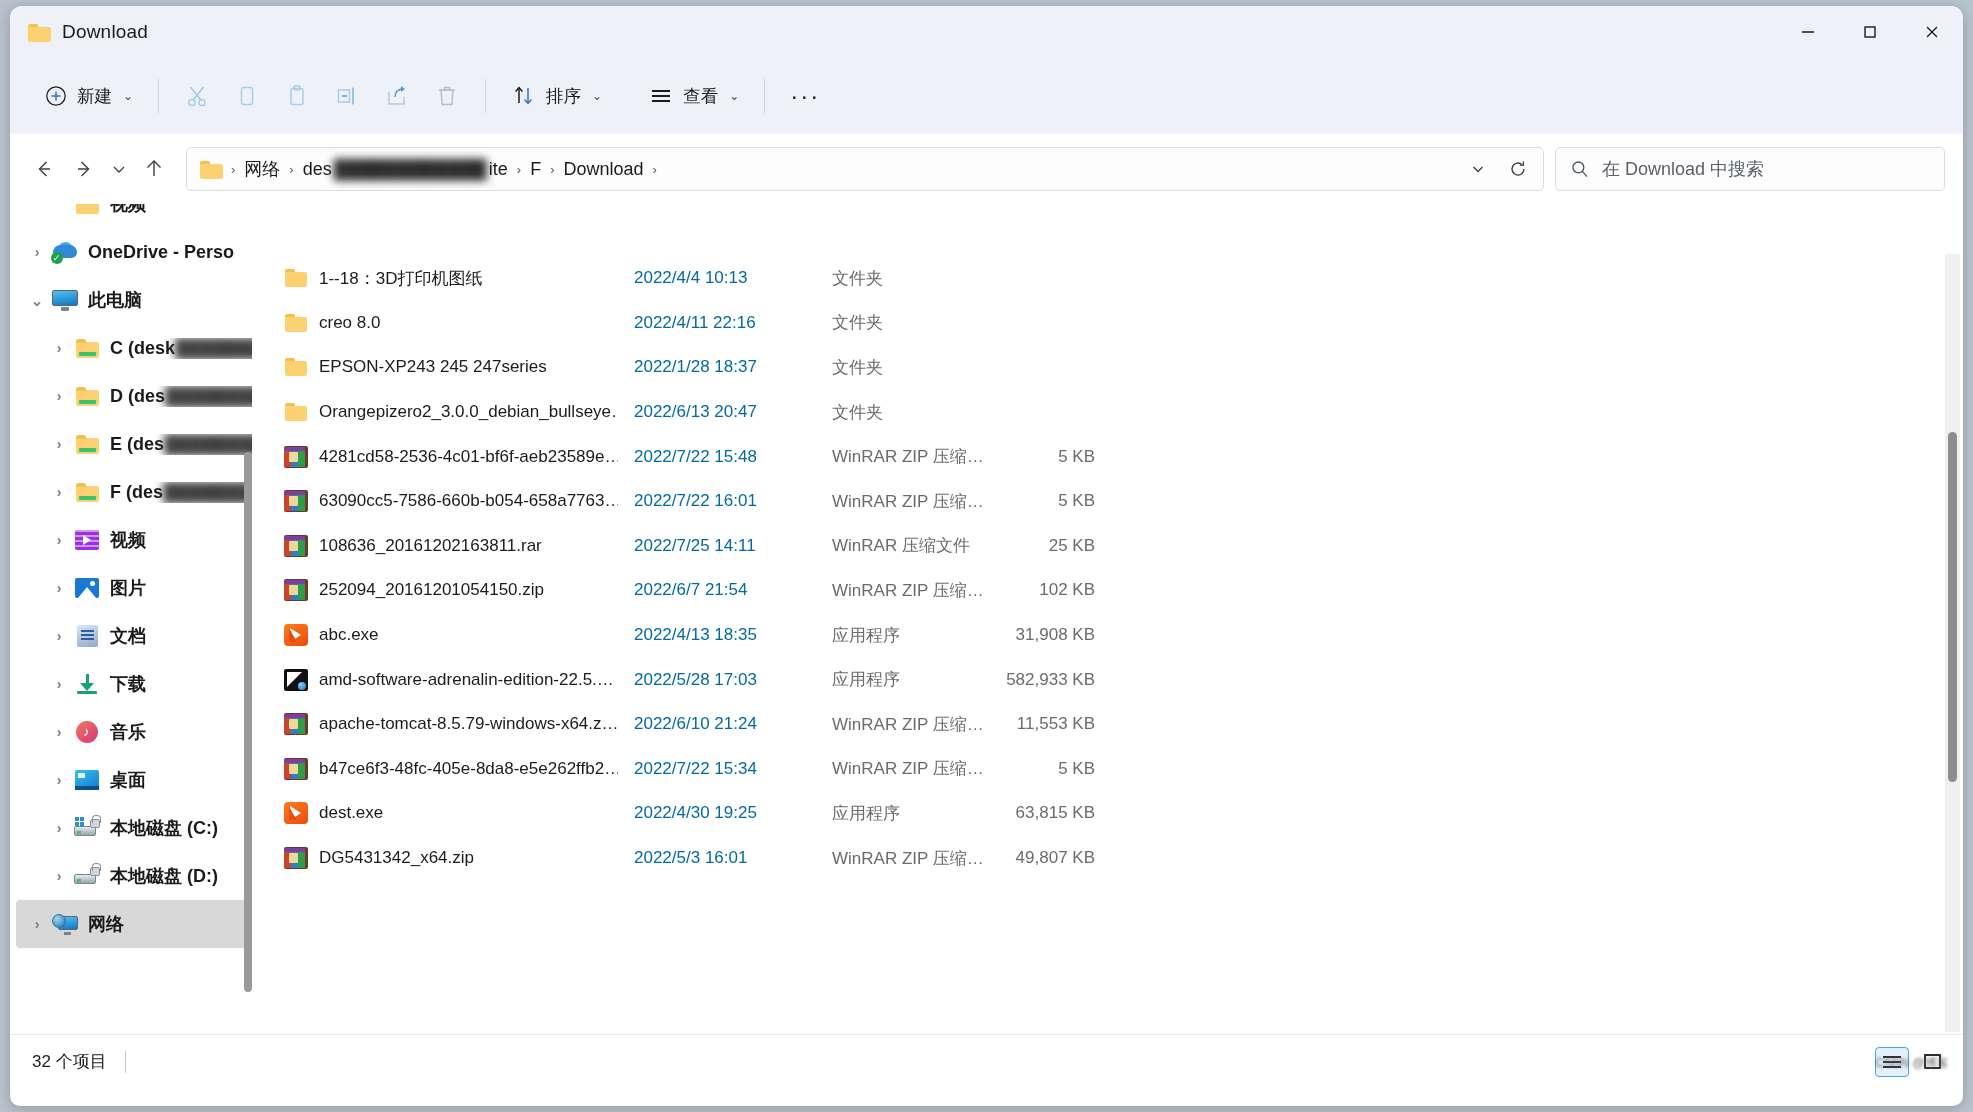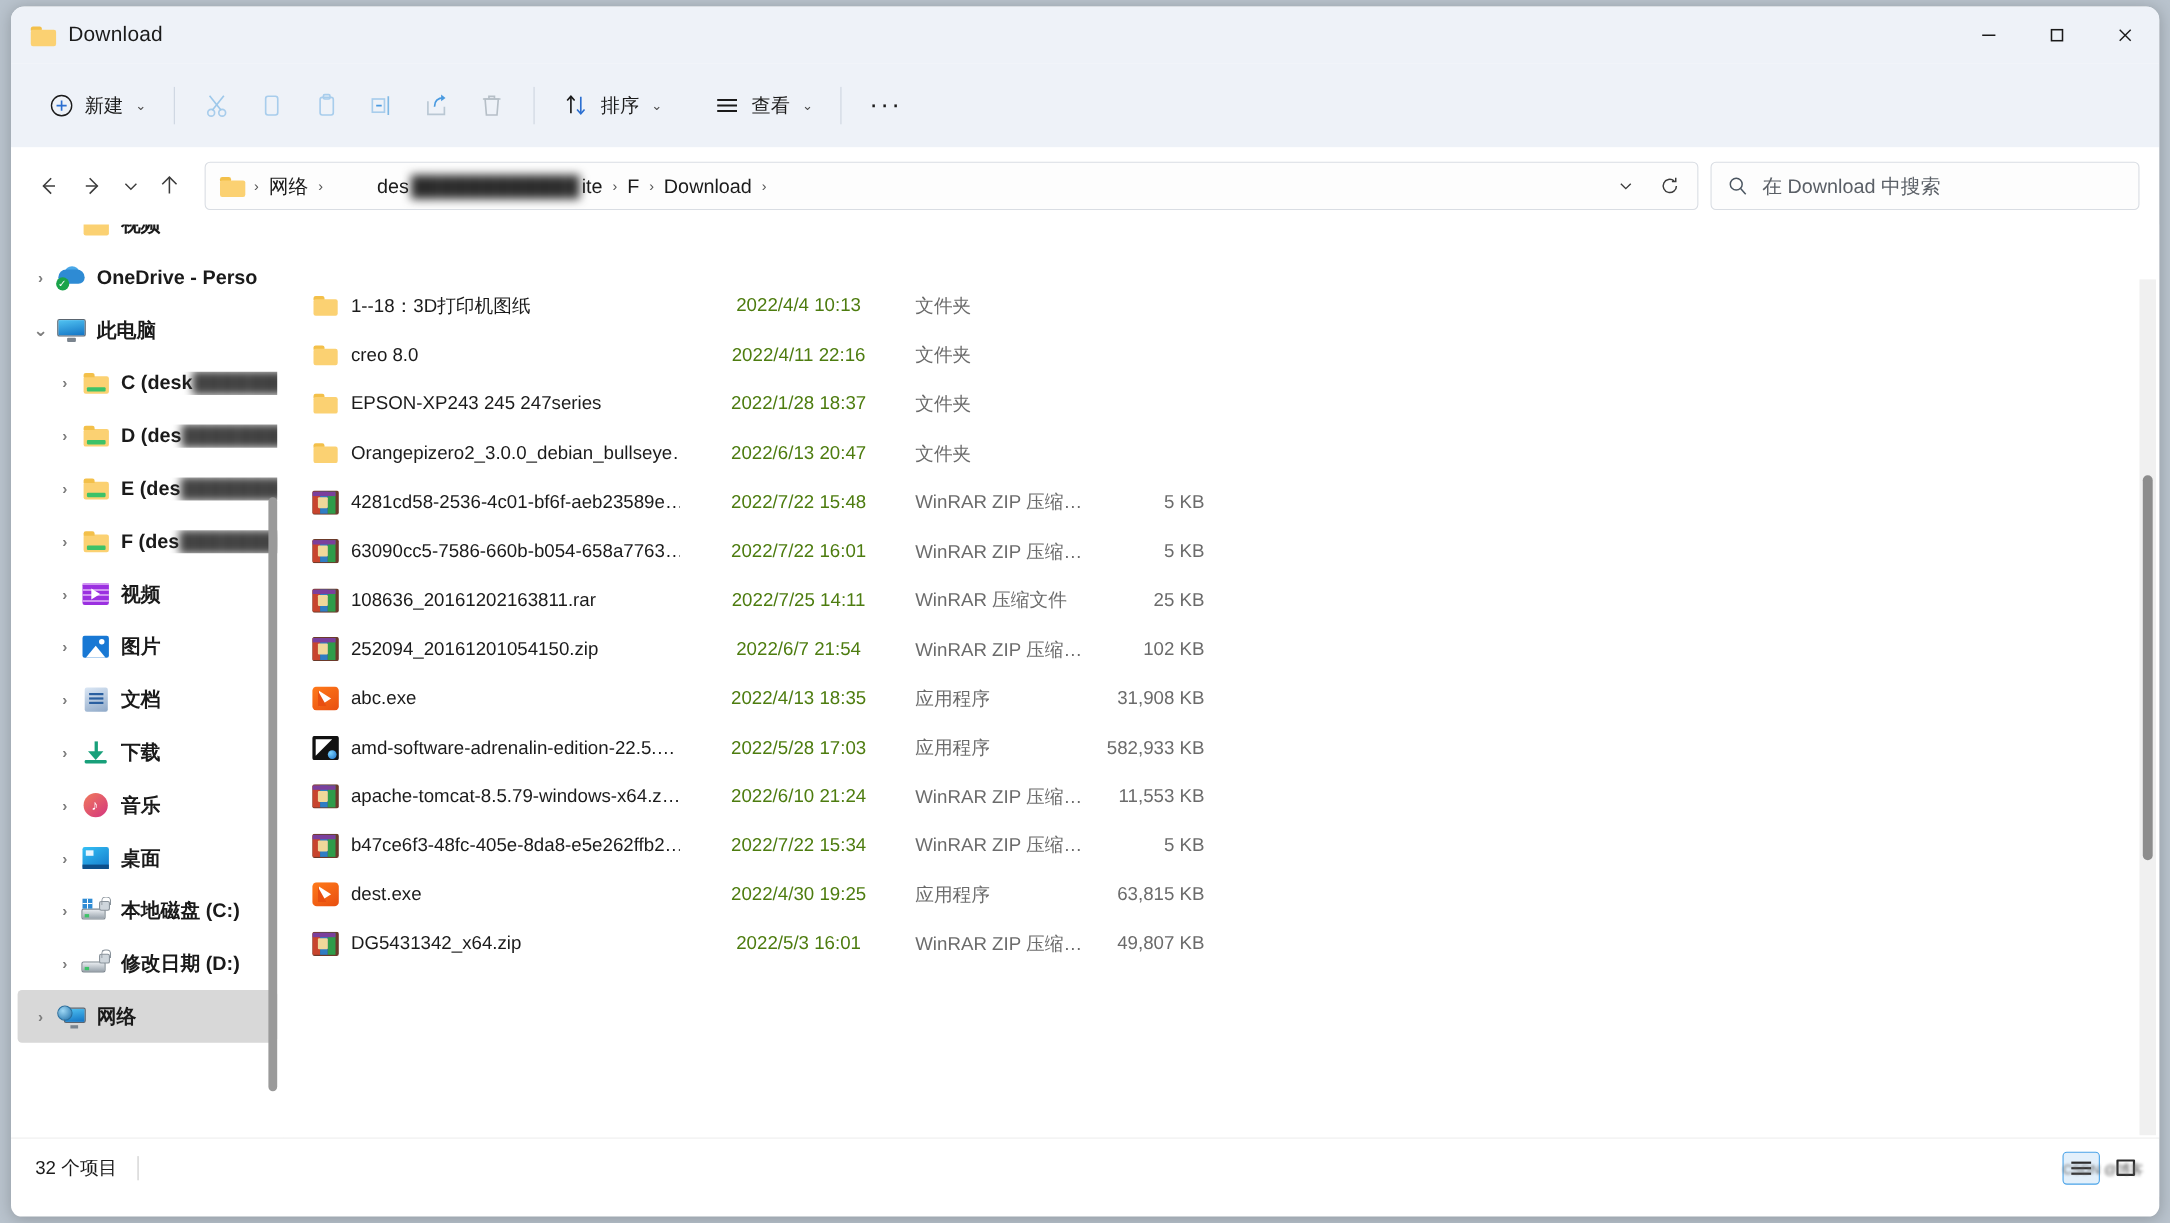--- a/index.html
+++ b/index.html
@@ -239,21 +239,21 @@
     position:absolute; left: 203px; top: 6px; color:#555; font-size: 13px;
   }
 
   #rows { position:absolute; left:0; top:52px; right:0; bottom:0; overflow:hidden; }
   .row {
     height: 44.6px; display:flex; align-items:center;
     border-radius: 4px; margin: 0 6px 0 4px;
   }
   .cell { font-size: 17px; color:#1b1b1b; white-space:nowrap; overflow:hidden; }
   .c-name { width: 356px; padding-left: 22px; display:flex; align-items:center; gap:11px; }
-  .c-date { width: 200px; padding-left: 16px; color:#4d7c0f;text-align:center; }
+  .c-date { width: 200px; padding-left: 16px; color:#0369a1; }
   .c-type { width: 167px; padding-left: 14px; color:#6b6b6b; }
   .c-size { width: 110px; padding-left: 16px; color:#6b6b6b; text-align:right; }
 
   
   .fi { width: 24px; height: 22px; flex:none; position:relative; }
   .fi-folder::before { content:""; position:absolute; left:1px; top:2px; width:10px; height:4px; background:#f3c04a; border-radius:2px 2px 0 0;}
   .fi-folder::after { content:""; position:absolute; left:1px; top:5px; width:22px; height:15px; background:#fbd172; border-radius:2px;}
   .fi-rar { border-radius:2px; overflow:hidden; background:#6b3a2a; }
   .fi-rar .band { position:absolute; width:100%; }
   .fi-exe {
@@ -463,21 +463,21 @@
           <path d="M4.5 9.5 L11 3 L17.5 9.5" fill="none" stroke="currentColor" stroke-width="1.4"></path>
           <line x1="11" y1="3" x2="11" y2="18" stroke="currentColor" stroke-width="1.4"></line>
         </svg>
     </div>
 
     <div id="breadcrumb">
       <span class="folder-glyph" style="margin-right:6px;"></span>
       <span class="crumb-sep">›</span>
       <span class="crumb">网络</span>
       <span class="crumb-sep">›</span>
-      <span class="crumb" style="display:flex;align-items:center;margin-left:40px;">
+      <span class="crumb" style="display:flex;align-items:center;">
         <span>des</span>
           <span class="crumb-blur">████████████</span>
           <span>ite</span>
       </span>
       <span class="crumb-sep">›</span>
       <span class="crumb">F</span>
       <span class="crumb-sep">›</span>
       <span class="crumb">Download</span>
       <span class="crumb-sep">›</span>
 
@@ -646,21 +646,21 @@
           </div>
           <div class="nav-item indent-2">
             <span class="expander">›</span>
             <span class="nav-icon">
               <span class="ic-hdd">
                 <span class="box"></span>
                 <span class="led"></span>
                 <span class="lock"></span>
               </span>
             </span>
-            <span class="nav-label">修改日期 (D:)</span>
+            <span class="nav-label">本地磁盘 (D:)</span>
           </div>
           <div class="nav-item indent-1 selected">
             <span class="expander">›</span>
             <span class="nav-icon">
               <span class="ic-network">
                 <span class="scr2"></span>
                 <span class="stand2"></span>
                 <span class="globe"></span>
               </span>
             </span>

